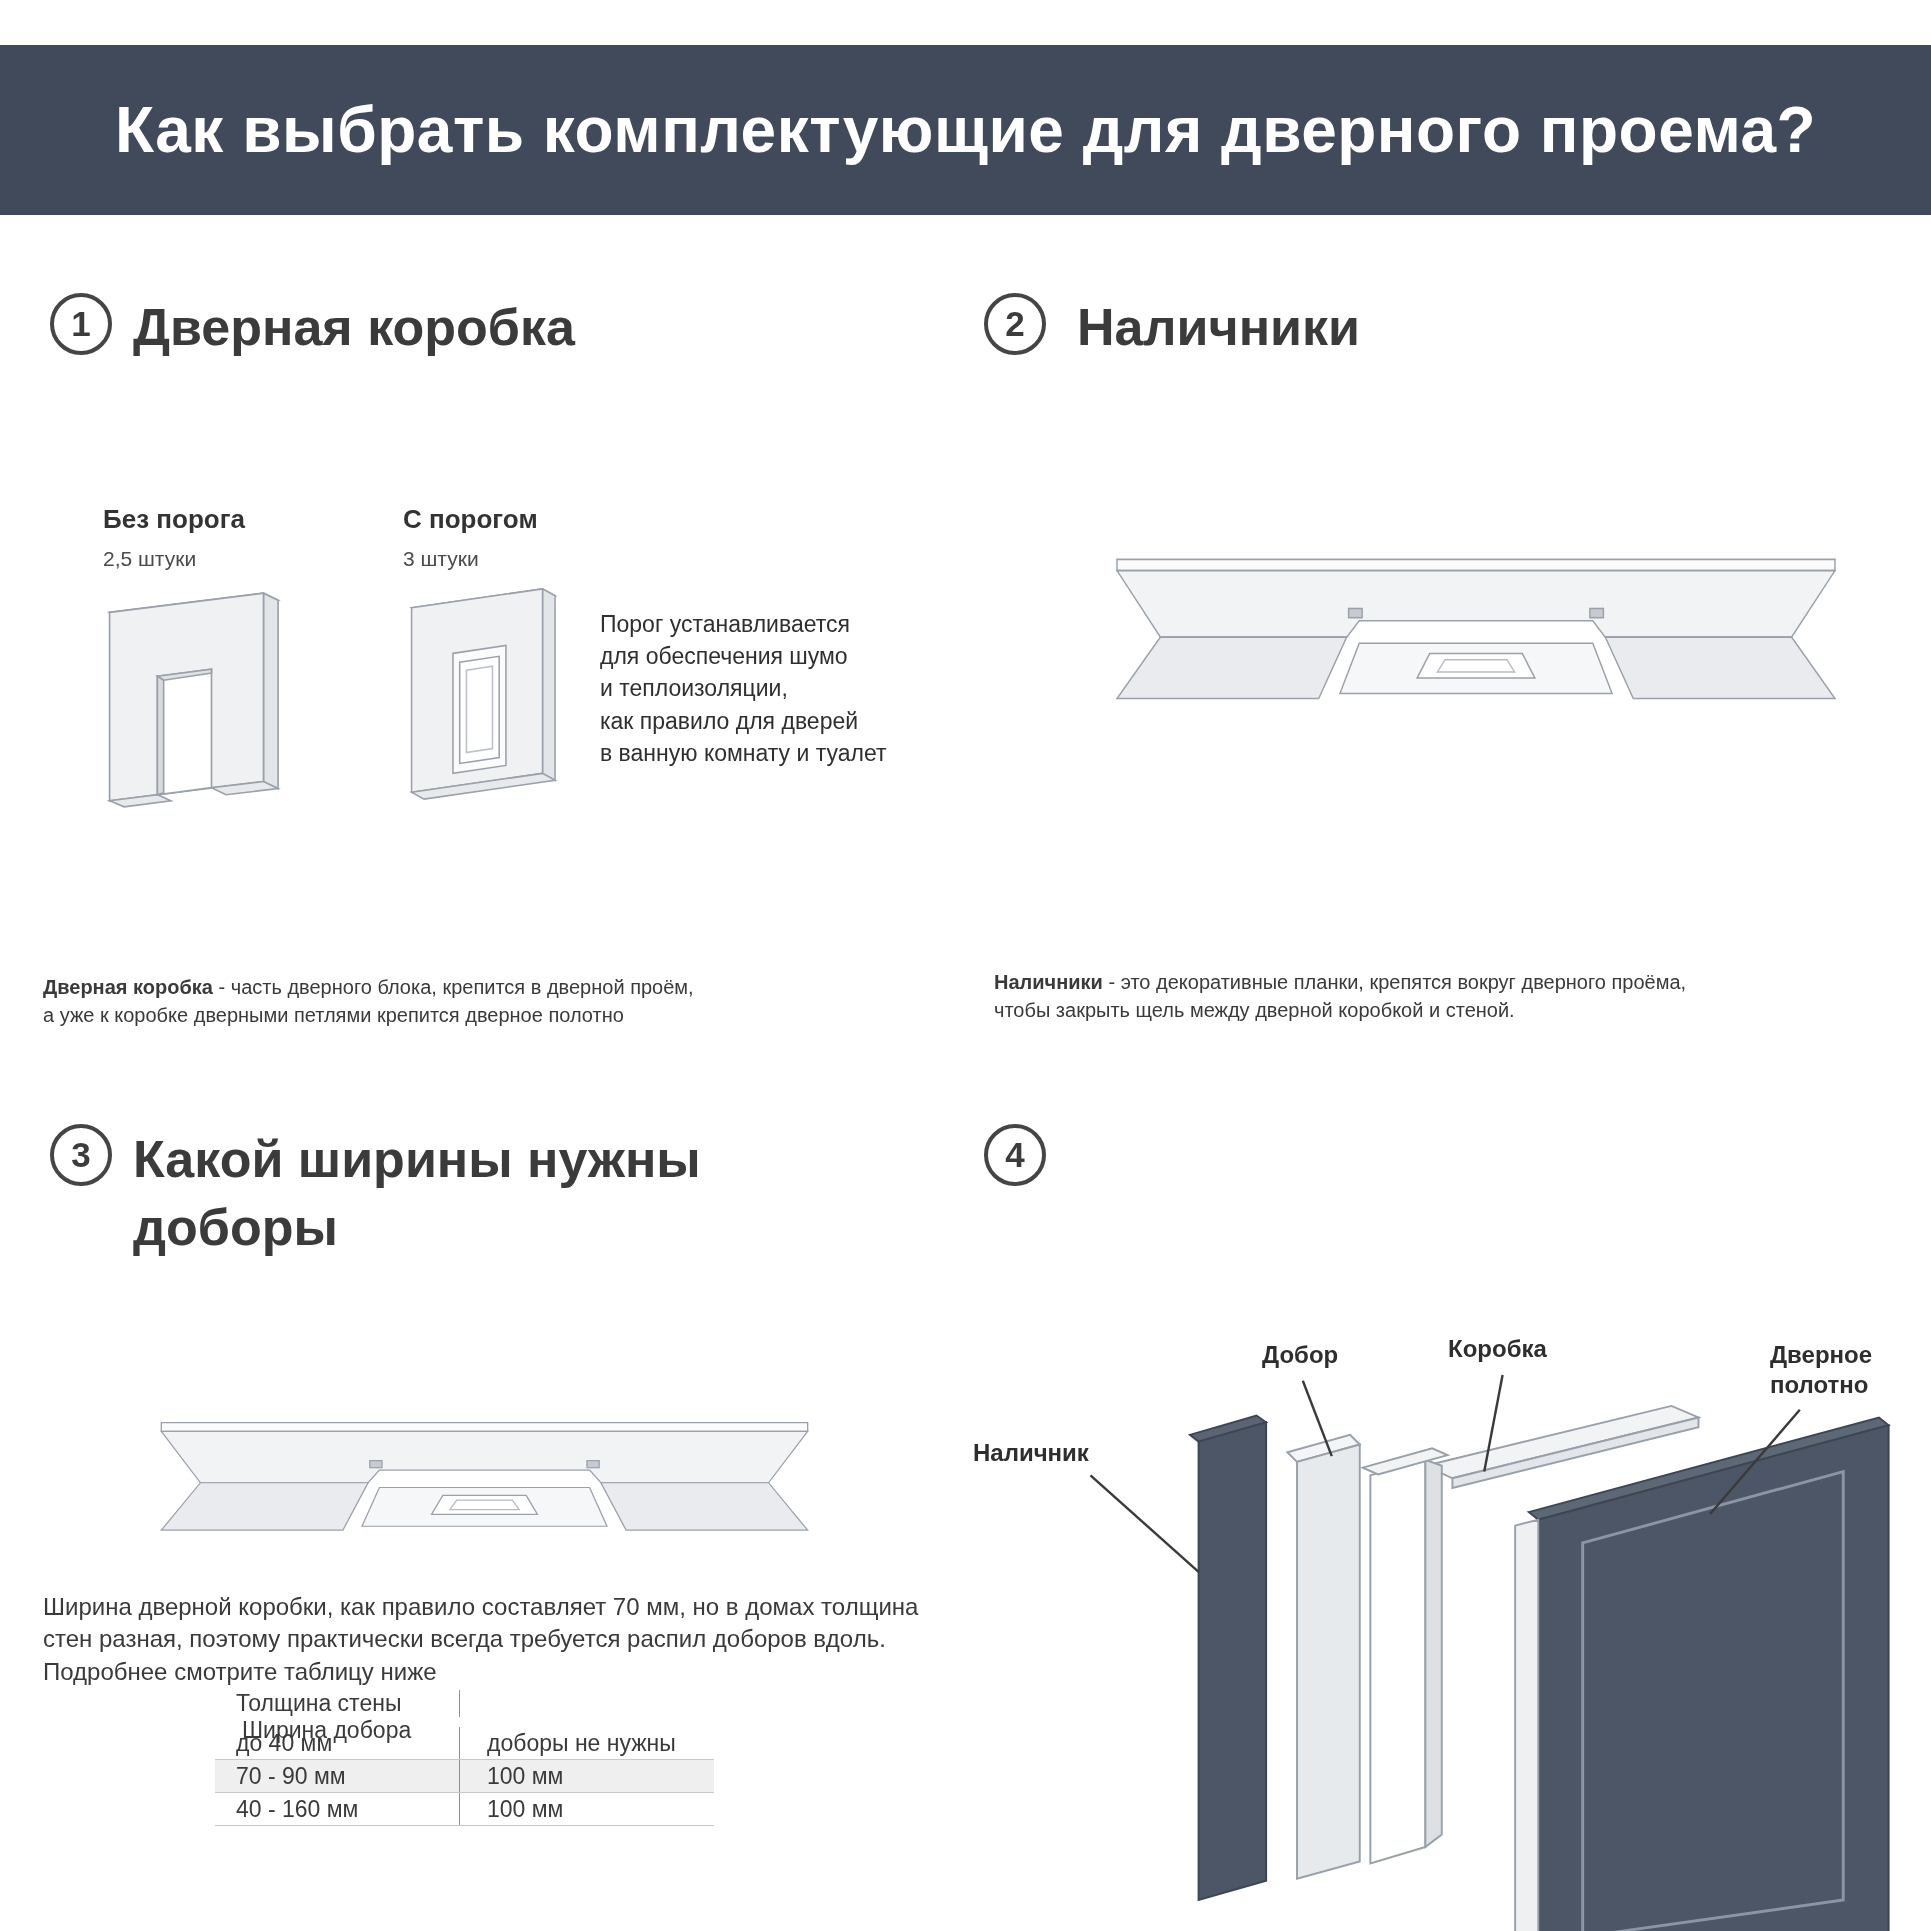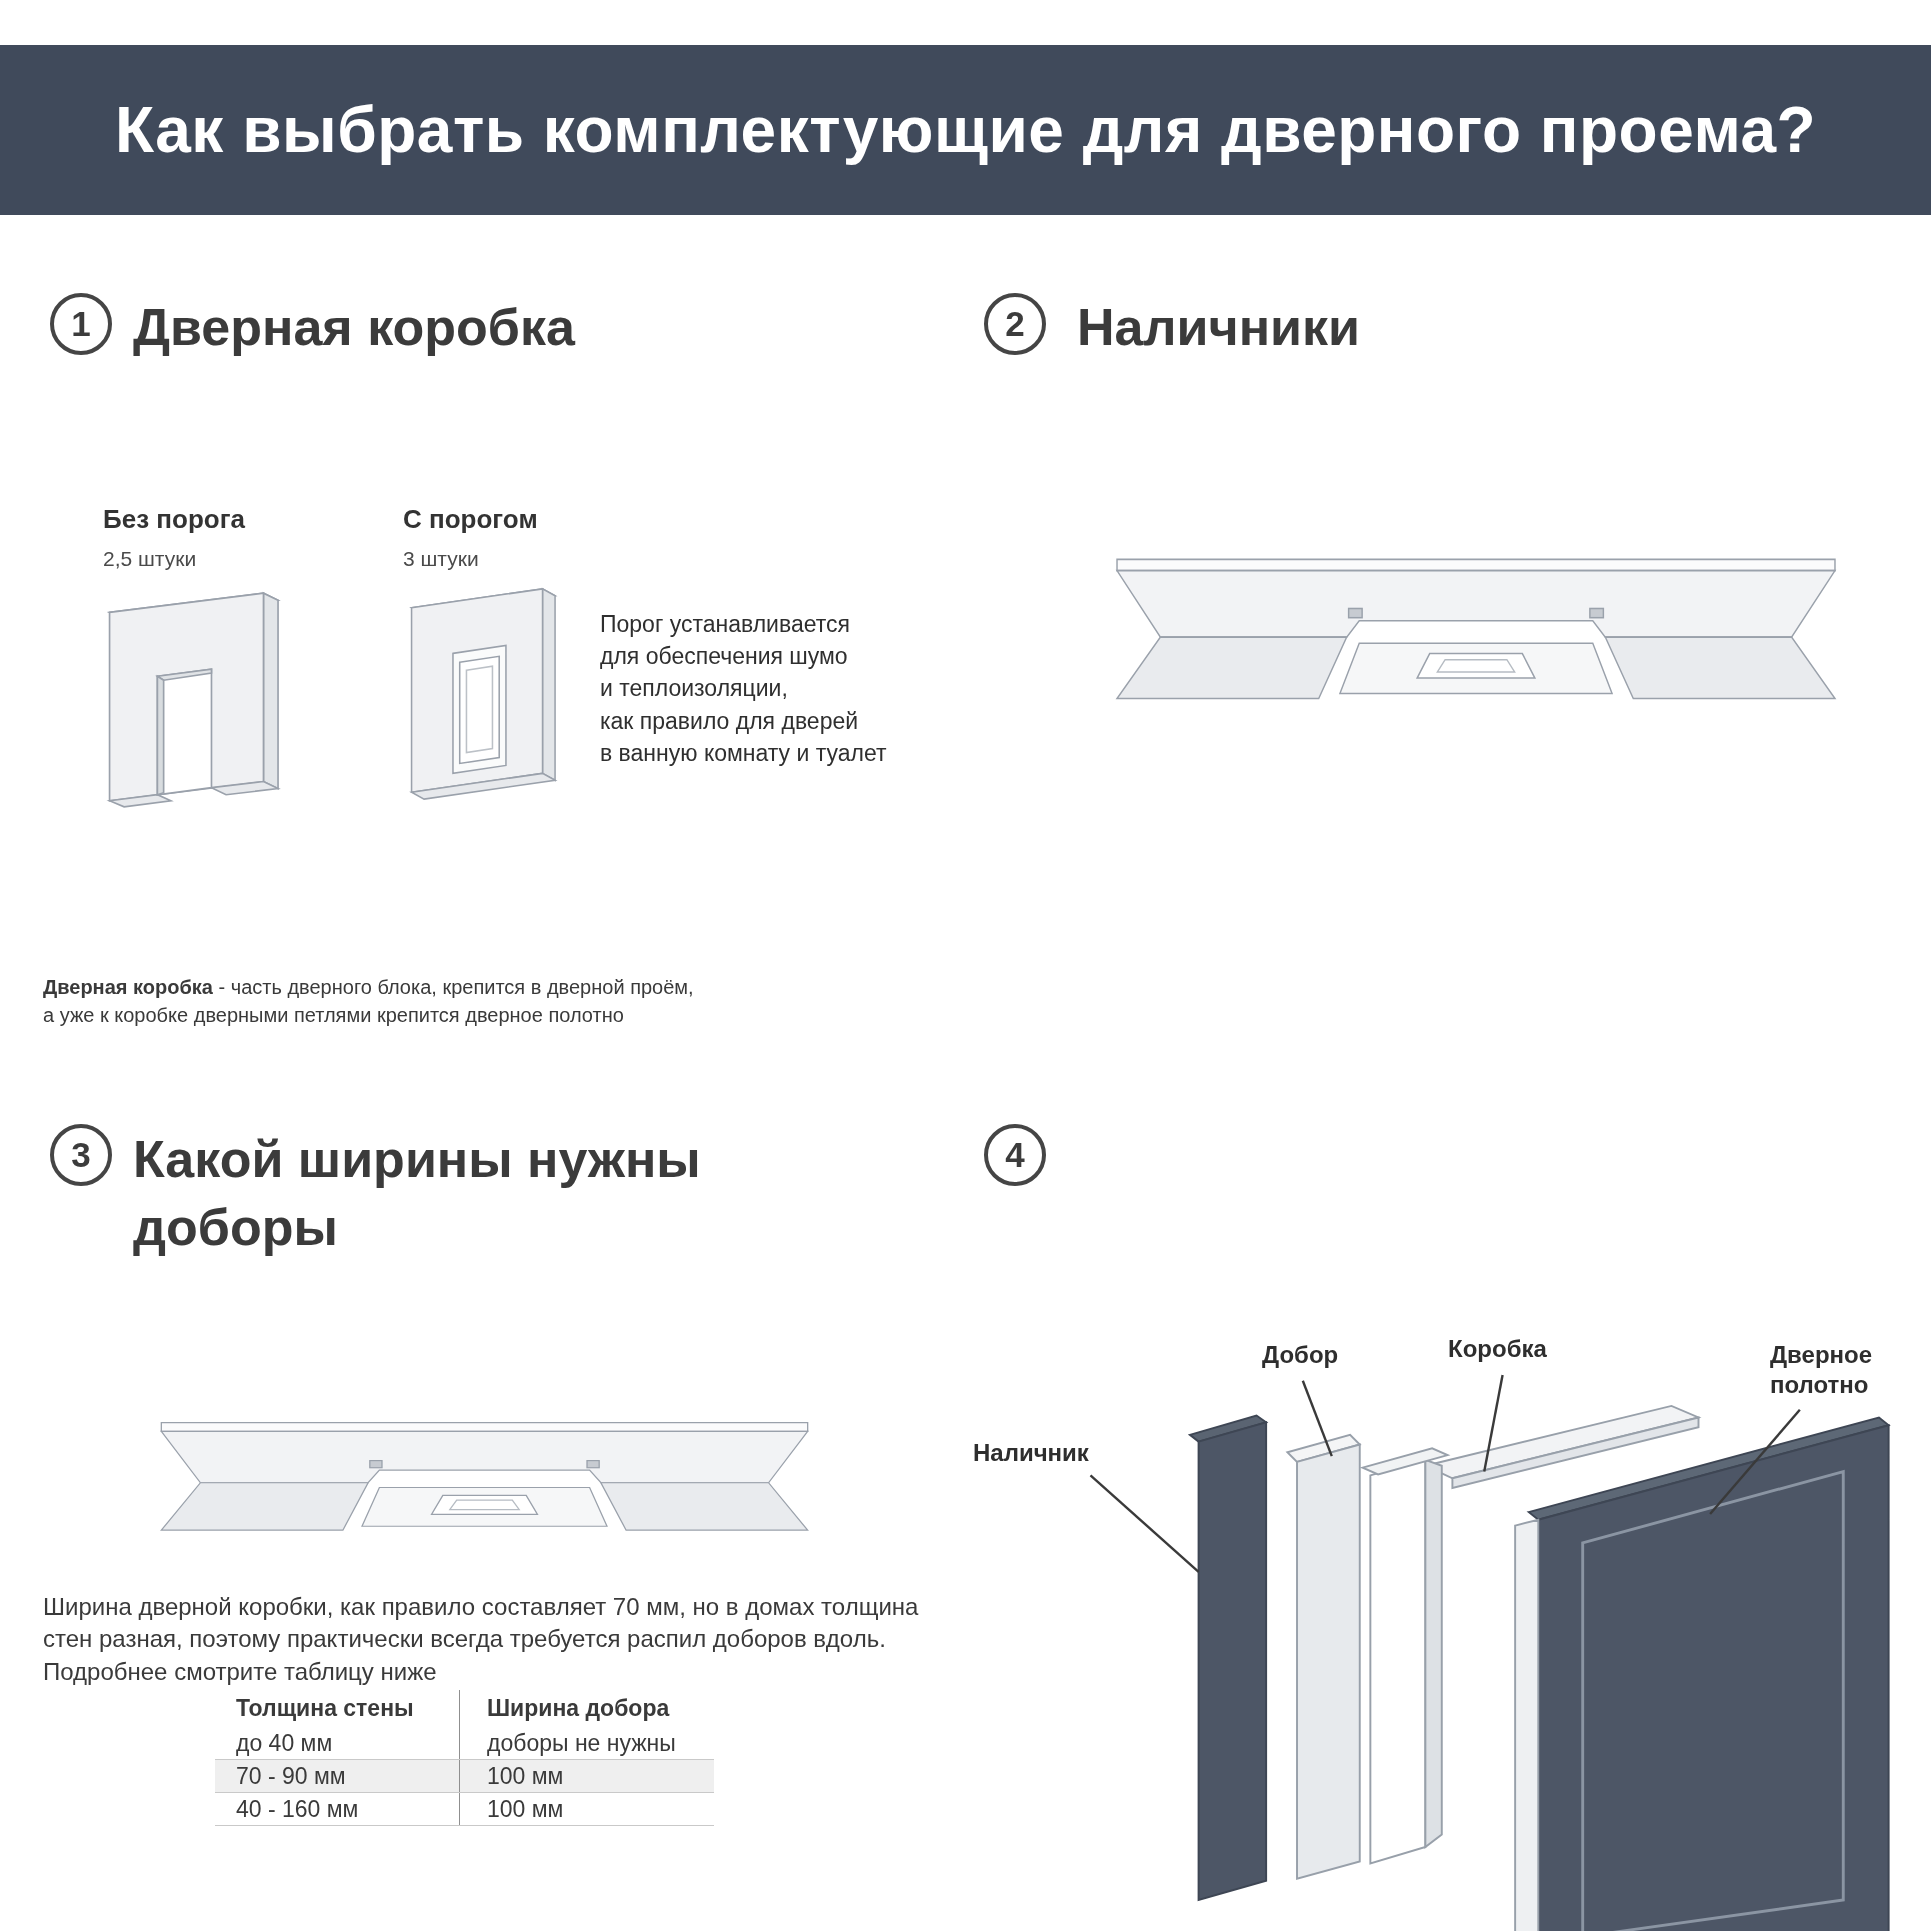--- a/index.html
+++ b/index.html
@@ -19,21 +19,21 @@
   .sub-label { position:absolute; font-size:26px; font-weight:700; color:#333333; }
   .sub-qty   { position:absolute; font-size:21px; color:#4a4a4a; }
   .note      { position:absolute; font-size:23px; line-height:1.4; color:#2f2f2f; white-space:pre-line; }
   .definition{ position:absolute; margin:0; font-size:20px; line-height:1.38; color:#3a3a3a; white-space:pre-line; }
   .definition .term { font-weight:700; }
   .para      { position:absolute; margin:0; font-size:24px; line-height:1.35; color:#3a3a3a; white-space:pre-line; }
   .svgbox    { position:absolute; }
 
   .dtable { position:absolute; left:215px; top:1682px; width:499px; font-size:23px; color:#3a3a3a; }
   .trow  { display:flex; align-items:stretch; height:33px; border-bottom:1px solid #c9c9c9; }
-  .trow.thead { height:37px; font-weight:700; border-bottom:none; }
+  .trow.thead { height:37px; font-weight:400; border-bottom:none;flex-direction:column; }
   .trow.shade { background:#efefef; }
   .tc1 { width:245px; padding-left:21px; display:flex; align-items:center; border-right:1.9px solid #8f8f8f; }
   .tc2 { padding-left:27px; display:flex; align-items:center; }
 
   .diagram4 { position:absolute; left:938px; top:1274px; width:968px; height:657px; overflow:hidden; }
   .diagram4 svg { position:absolute; left:0; top:0; }
   .dlabel { position:absolute; font-size:24px; font-weight:700; color:#2e2e2e; white-space:pre-line; line-height:1.25; }
 </style>
 </head>
 <body>
@@ -96,20 +96,22 @@
       <rect x="268" y="64" width="14" height="9" fill="#c7cbd1"></rect>
       <rect x="518" y="64" width="14" height="9" fill="#c7cbd1"></rect>
       <polygon points="73,92 266,92 237,152 28,152" fill="#e9ebee"></polygon>
       <polygon points="534,92 727,92 772,152 563,152" fill="#e9ebee"></polygon>
       <polygon points="279,98 521,98 541,147 259,147" fill="#f6f7f8"></polygon>
       <path d="M352,108 h96 l13,24 h-122 z" fill="#ffffff"></path>
       <path d="M368,114 h64 l8,12 h-80 z" fill="none" stroke="#b6bcc3"></path>
     </g>
   </svg>
 
+  <p class="definition" style="left:994px; top:961px;"><span class="term">Наличники</span><span> - это декоративные планки, крепятся вокруг дверного проёма,
+чтобы закрыть щель между дверной коробкой и стеной.</span></p>
 
   <div class="badge" style="left:50px; top:1116px;">3</div>
   <div class="sec-title" style="left:133px; top:1118px;">Какой ширины нужны
 доборы</div>
 
   <svg class="svgbox" style="left:137px; top:1402px; width:695px; height:170px;" viewBox="0 0 800 215" preserveAspectRatio="none">
     <g stroke="#9aa1ab" stroke-width="1.5">
       <polygon points="28,16 772,16 772,27 28,27" fill="#fbfbfc"></polygon>
       <polygon points="28,27 772,27 727,92 534,92 521,76 279,76 266,92 73,92" fill="#f2f3f5"></polygon>
       <rect x="268" y="64" width="14" height="9" fill="#c7cbd1"></rect>

